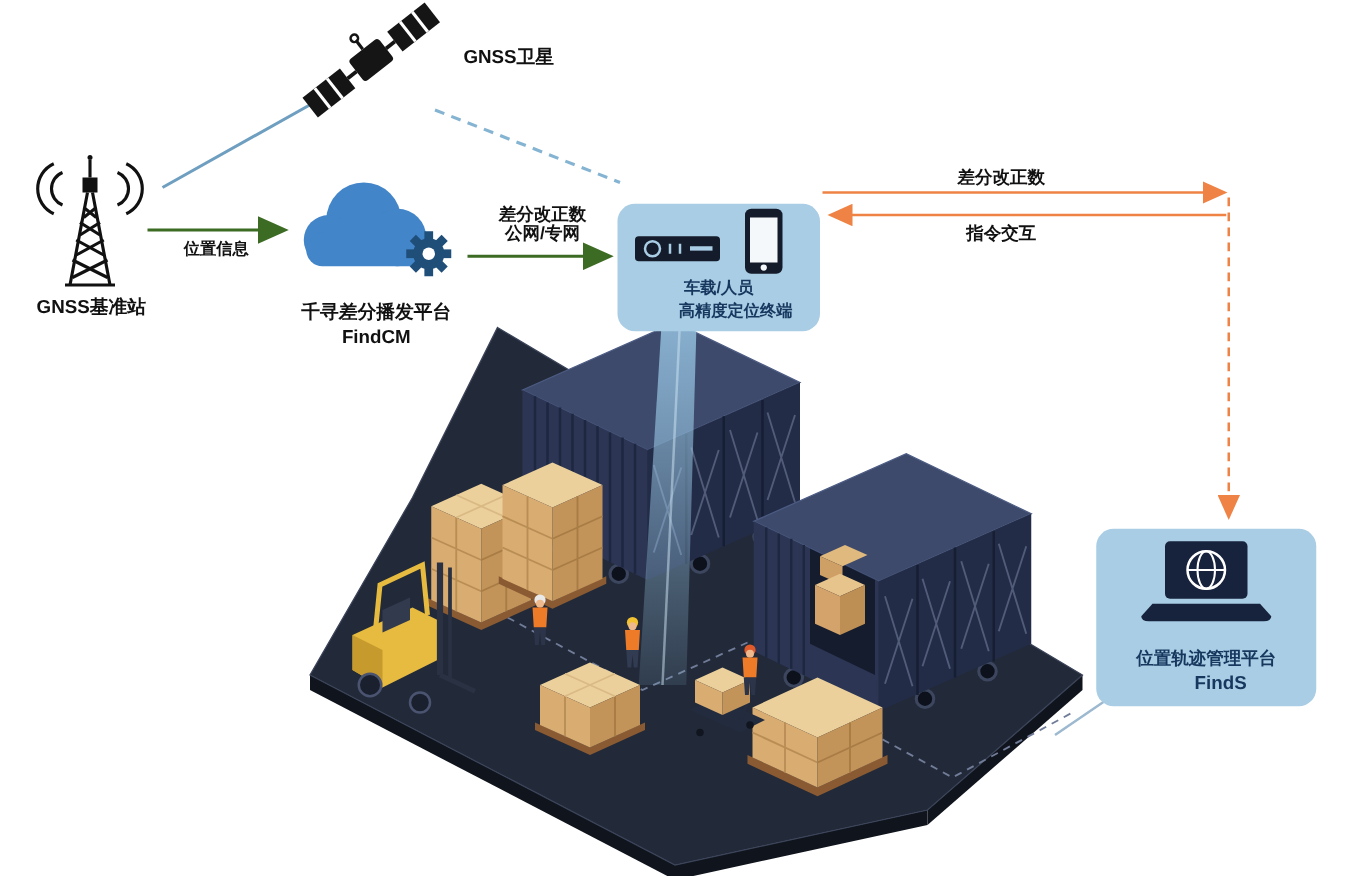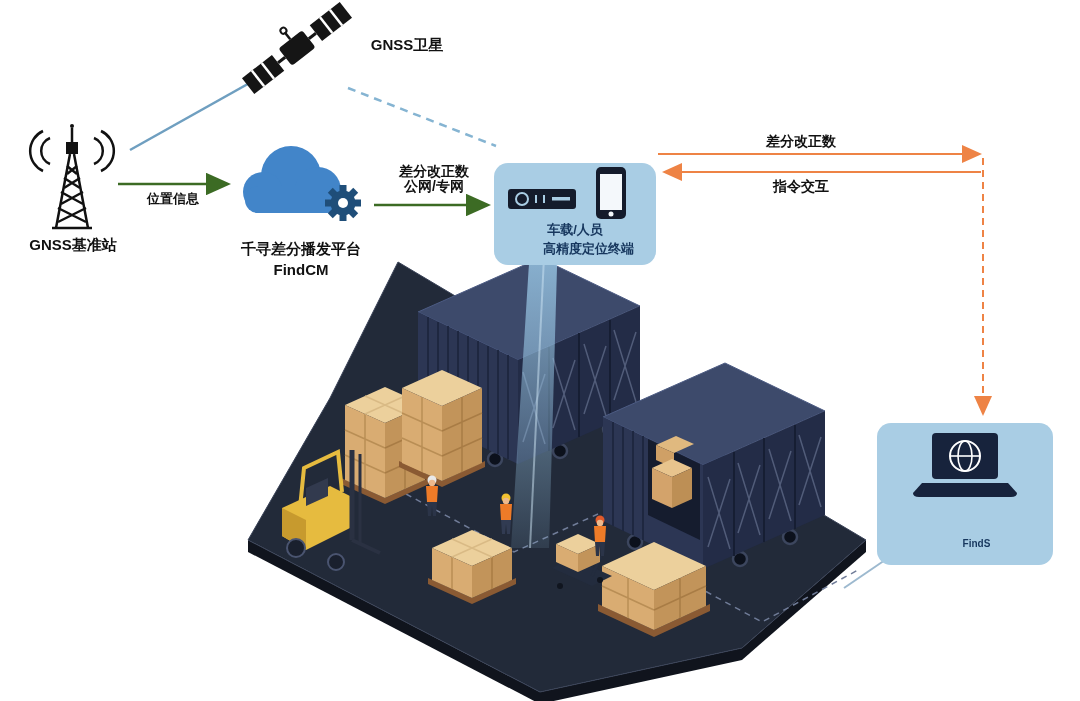--- a/index.html
+++ b/index.html
@@ -251,21 +251,22 @@
 <div class="panel" style="left:877px; top:423px; width:176px; height:142px;">
   <svg width="176" height="90" viewBox="0 0 176 90" style="position:absolute;left:0;top:0;">
     <g>
       <rect x="55" y="10" width="66" height="46" rx="4" fill="#17233c"></rect>
       <circle cx="88" cy="33" r="15" fill="none" stroke="#ffffff" stroke-width="2"></circle>
       <ellipse cx="88" cy="33" rx="7" ry="15" fill="none" stroke="#ffffff" stroke-width="1.6"></ellipse>
       <line x1="73" y1="33" x2="103" y2="33" stroke="#ffffff" stroke-width="1.6"></line>
       <path d="M45,60 L131,60 L140,70 Q140,74 134,74 L42,74 Q36,74 36,70 Z" fill="#17233c"></path>
     </g>
   </svg>
-  <div class="pt" style="top:115px; font-size:10px;padding-left:23px;">FindS</div>
+  <div class="pt" style="top:95px; font-size:14px;">位置轨迹管理平台</div>
+  <div class="pt" style="top:115px; font-size:15px;padding-left:23px;">FindS</div>
 </div>
 
 <div class="lbl node-lbl" style="left:352px; top:36px; width:110px; text-align:center;">GNSS卫星</div>
 <div class="lbl node-lbl" style="left:12px; top:236px; width:122px;">GNSS基准站</div>
 <div class="lbl edge-lbl" style="left:120px; top:190px; width:106px;">位置信息</div>
 <div class="lbl node-lbl" style="left:210px; top:240px; width:182px;font-family:Liberation Serif, serif;">千寻差分播发平台</div>
 <div class="lbl node-lbl" style="left:210px; top:261px; width:182px; font-weight:700;">FindCM</div>
 <div class="lbl edge-lbl" style="left:386px; top:153px; width:96px; font-size:14px;margin-top:10px;">差分改正数</div>
 <div class="lbl edge-lbl" style="left:386px; top:178px; width:96px; font-size:14px;">公网/专网</div>
 <div class="lbl edge-lbl" style="left:753px; top:133px; width:96px; font-size:14px;">差分改正数</div>

